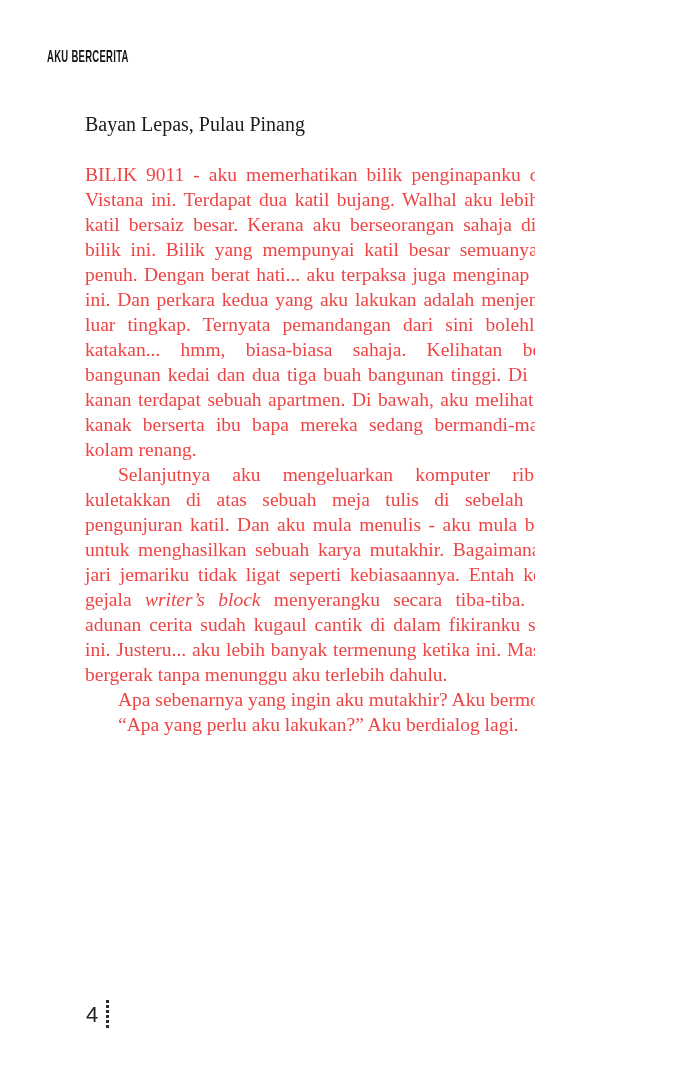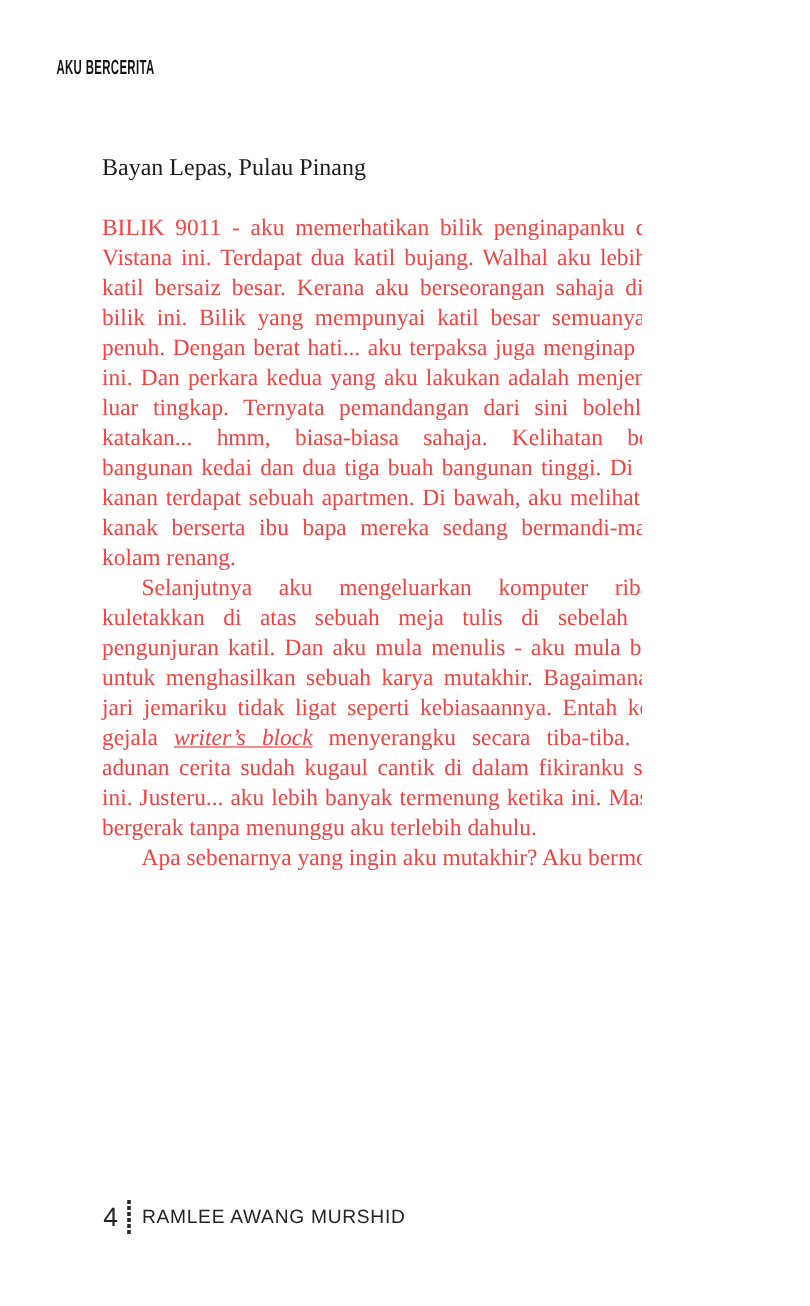--- a/index.html
+++ b/index.html
@@ -26,42 +26,41 @@
     line-height: 17px;
     letter-spacing: 0.5px;
     color: #151515;
     transform: scaleX(0.56);
     transform-origin: 0 50%;
     white-space: nowrap;
   }
   .content {
     position: absolute;
     left: 85px;
-    top: 128px;
+    top: 112px;
     width: 508px;
   }
   .location-line {
     font-size: 20px;
     line-height: 25px;
     margin: 0 0 25px 0;
     color: #1c1c1c;
   }
   .body-text p {
     margin: 0;
     font-size: 19.5px;
     line-height: 25px;
     text-align: justify;
     color: #ef4444;
   }
   .body-text p.indent {
     text-indent: 33px;
   }
   .italic {
     font-style: italic;
-    text-decoration: underline;
   }
   .footer {
     position: absolute;
     left: 86px;
     top: 999px;
     height: 32px;
     display: flex;
     align-items: center;
     font-family: "Liberation Sans", sans-serif;
     color: #242424;
@@ -100,24 +99,24 @@
     <div class="body-text">
 
       <p><span>BILIK 9011 - aku memerhatikan bilik penginapanku di hotel Vistana ini. Terdapat dua katil bujang. Walhal aku lebih selesa katil bersaiz besar. Kerana aku berseorangan sahaja di dalam bilik ini. Bilik yang mempunyai katil besar semuanya sudah penuh. Dengan berat hati... aku terpaksa juga menginap di bilik ini. Dan perkara kedua yang aku lakukan adalah menjenguk ke luar tingkap. Ternyata pemandangan dari sini bolehlah aku katakan... hmm, biasa-biasa sahaja. Kelihatan beberapa bangunan kedai dan dua tiga buah bangunan tinggi. Di sebelah kanan terdapat sebuah apartmen. Di bawah, aku melihat kanak-kanak berserta ibu bapa mereka sedang bermandi-manda di kolam renang.</span></p>
 
       <p class="indent"><span>Selanjutnya aku mengeluarkan komputer riba dan kuletakkan di atas sebuah meja tulis di sebelah hujung pengunjuran katil. Dan aku mula menulis - aku mula bercerita untuk menghasilkan sebuah karya mutakhir. Bagaimana pun... jari jemariku tidak ligat seperti kebiasaannya. Entah kenapa... gejala </span><span class="italic">writer’s block</span><span> menyerangku secara tiba-tiba. Walhal adunan cerita sudah kugaul cantik di dalam fikiranku sebelum ini. Justeru... aku lebih banyak termenung ketika ini. Masa terus bergerak tanpa menunggu aku terlebih dahulu.</span></p>
 
       <p class="indent"><span>Apa sebenarnya yang ingin aku mutakhir? Aku bermonolog.</span></p>
 
 
 
+      <p class="indent"><span>“Apa yang perlu aku lakukan?” Aku berdialog lagi.</span></p>
 
 
     </div>
   </div>
 
   <div class="footer">
     <span class="page-number">4</span>
     <span class="dotted-separator"></span>
-    <span class="author-name">RAMLEE AWANG MURSHID</span>
   </div>
 
 </div>
 
 </body></html>

